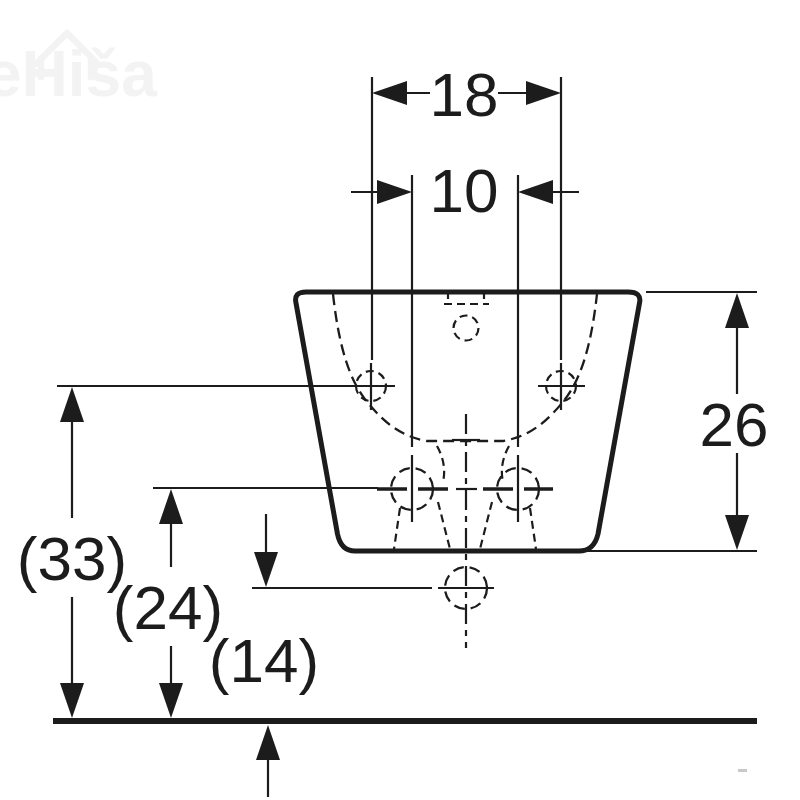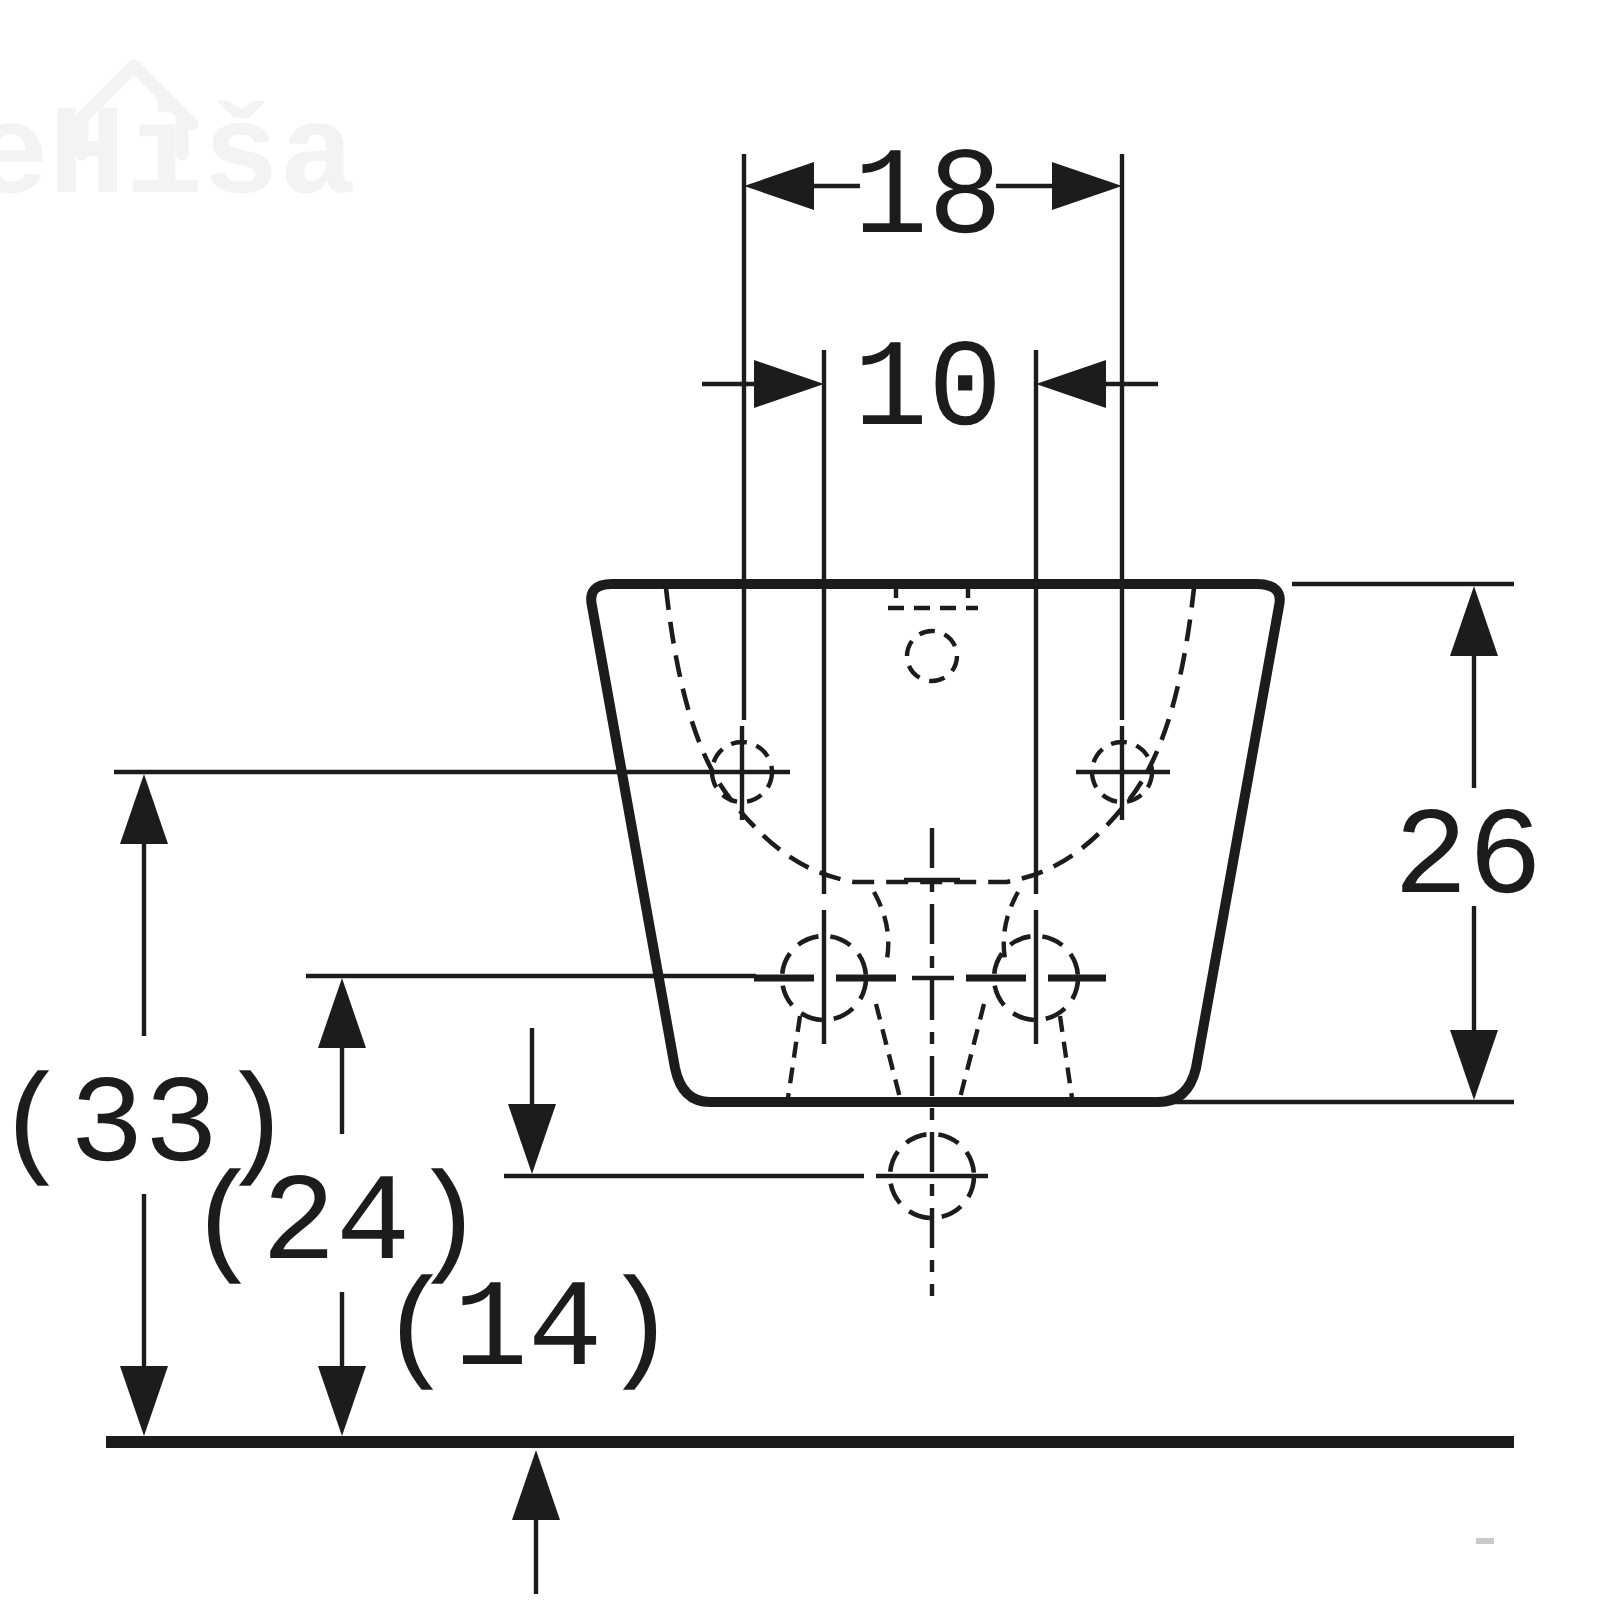--- a/index.html
+++ b/index.html
@@ -1,17 +1,17 @@
 <!DOCTYPE html>
 <html><head>
 <meta charset="utf-8">
 <style>
   html,body{margin:0;padding:0;background:#ffffff;}
   .canvas{position:relative;width:800px;height:800px;background:#ffffff;overflow:hidden;
-          font-family:Liberation Mono, monospace;}
+          font-family:Liberation Sans, sans-serif;}
   svg{position:absolute;inset:0;display:block;}
   .outline{fill:none;stroke:#1c1c1c;stroke-width:5;stroke-linejoin:round;stroke-linecap:round;}
   .thin{fill:none;stroke:#1c1c1c;stroke-width:2.2;stroke-linecap:butt;}
   .hid{fill:none;stroke:#1c1c1c;stroke-width:2.3;stroke-dasharray:11 6;}
   .hid-s{fill:none;stroke:#1c1c1c;stroke-width:2.2;stroke-dasharray:8 5;}
   .hid-th{fill:none;stroke:#1c1c1c;stroke-width:3.6;}
   .cline{fill:none;stroke:#1c1c1c;stroke-width:2.2;stroke-dasharray:20 6 6 6;}
   .arr{fill:#1c1c1c;stroke:none;}
   .dim-text{font-size:62px;font-weight:400;fill:#1c1c1c;text-anchor:middle;}
   .wm-text{font-size:64px;font-weight:700;fill:#f3f3f3;text-anchor:start;}

